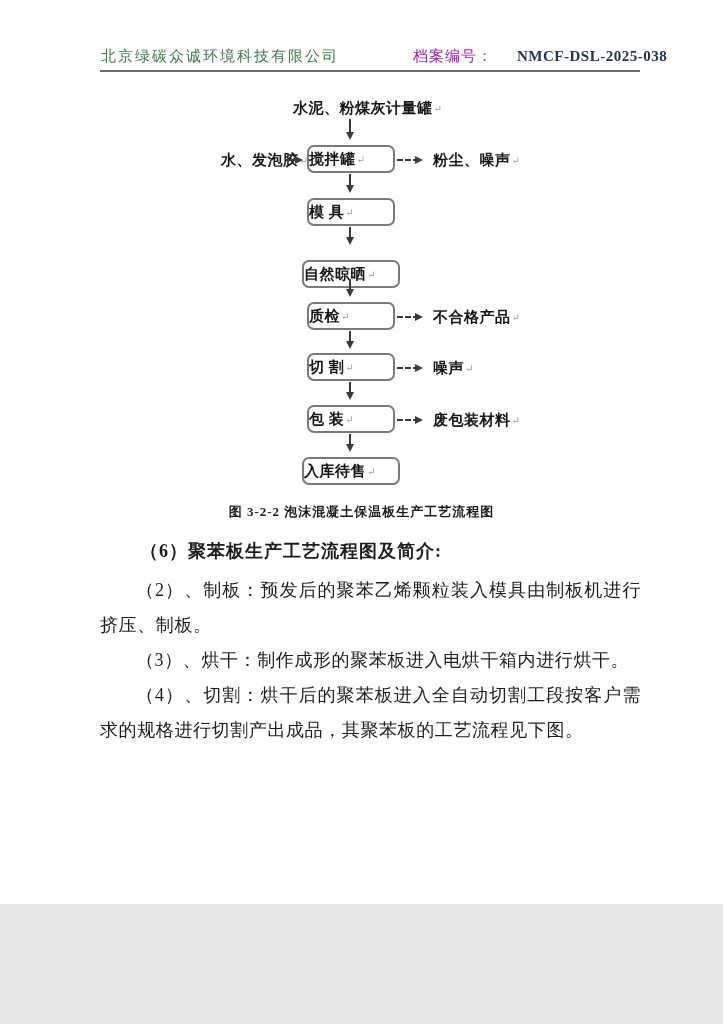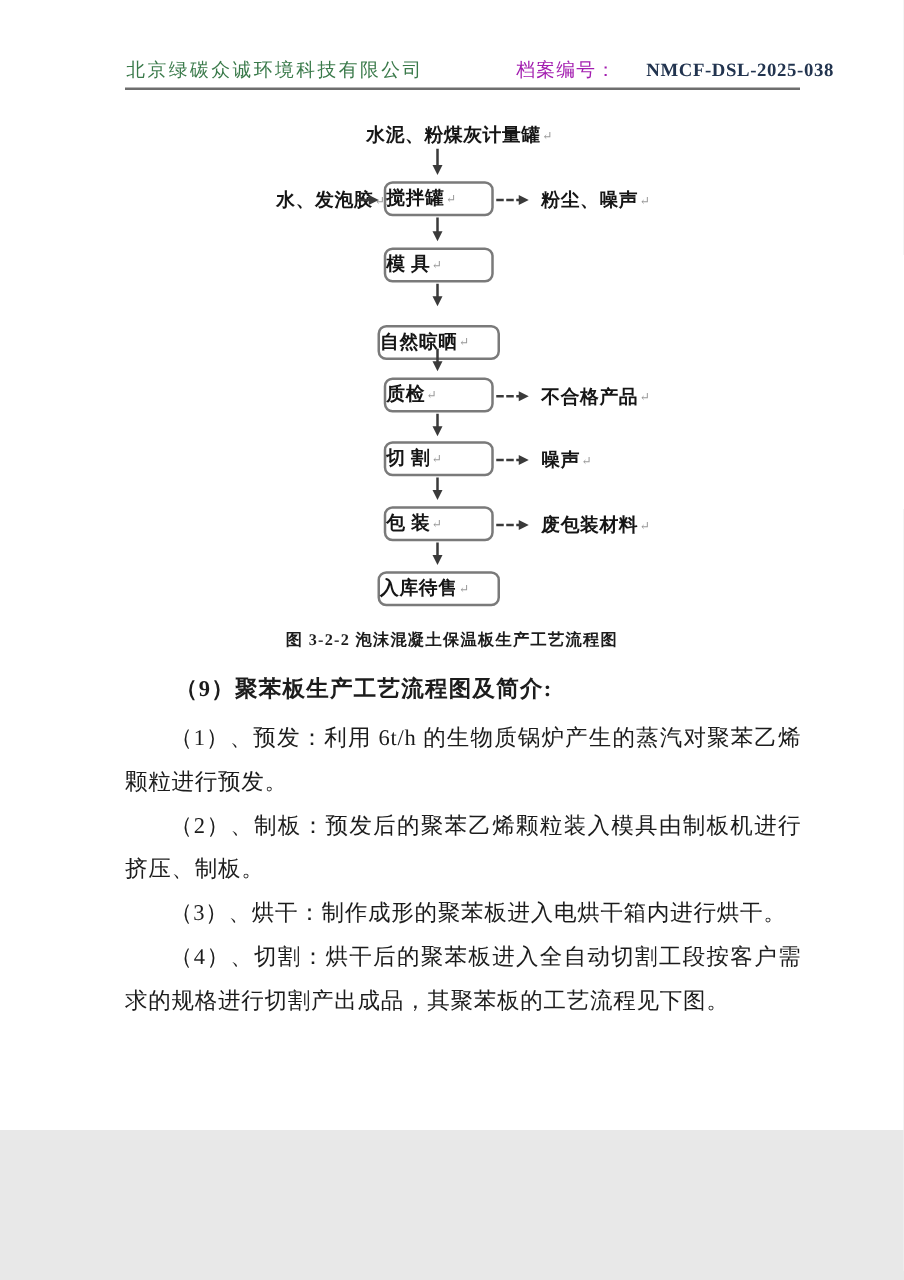--- a/index.html
+++ b/index.html
@@ -143,24 +143,23 @@
       <span>废包装材料</span><span class="mark">↵</span>
     </div>
 
     <div class="varrow" style="top:434px;height:14px;"></div>
     <div class="fc-box" style="left:302px;top:457px;width:94px;">
       <span>入库待售</span><span class="mark">↵</span>
     </div>
   </div>
 
   <div class="caption">图 3-2-2 泡沫混凝土保温板生产工艺流程图</div>
-  <div class="sec-heading">（9）聚苯板生产工艺流程图及简介:</div>
+  <div class="sec-heading">（6）聚苯板生产工艺流程图及简介:</div>
 
   <div class="body-text">
-    <p>（1）、预发：利用 6t/h 的生物质锅炉产生的蒸汽对聚苯乙烯颗粒进行预发。</p>
     <p>（2）、制板：预发后的聚苯乙烯颗粒装入模具由制板机进行挤压、制板。</p>
     <p>（3）、烘干：制作成形的聚苯板进入电烘干箱内进行烘干。</p>
     <p>（4）、切割：烘干后的聚苯板进入全自动切割工段按客户需求的规格进行切割产出成品，其聚苯板的工艺流程见下图。</p>
   </div>
 
   <div class="footer">- 12 -</div>
 
 </div>
 
 </body></html>

